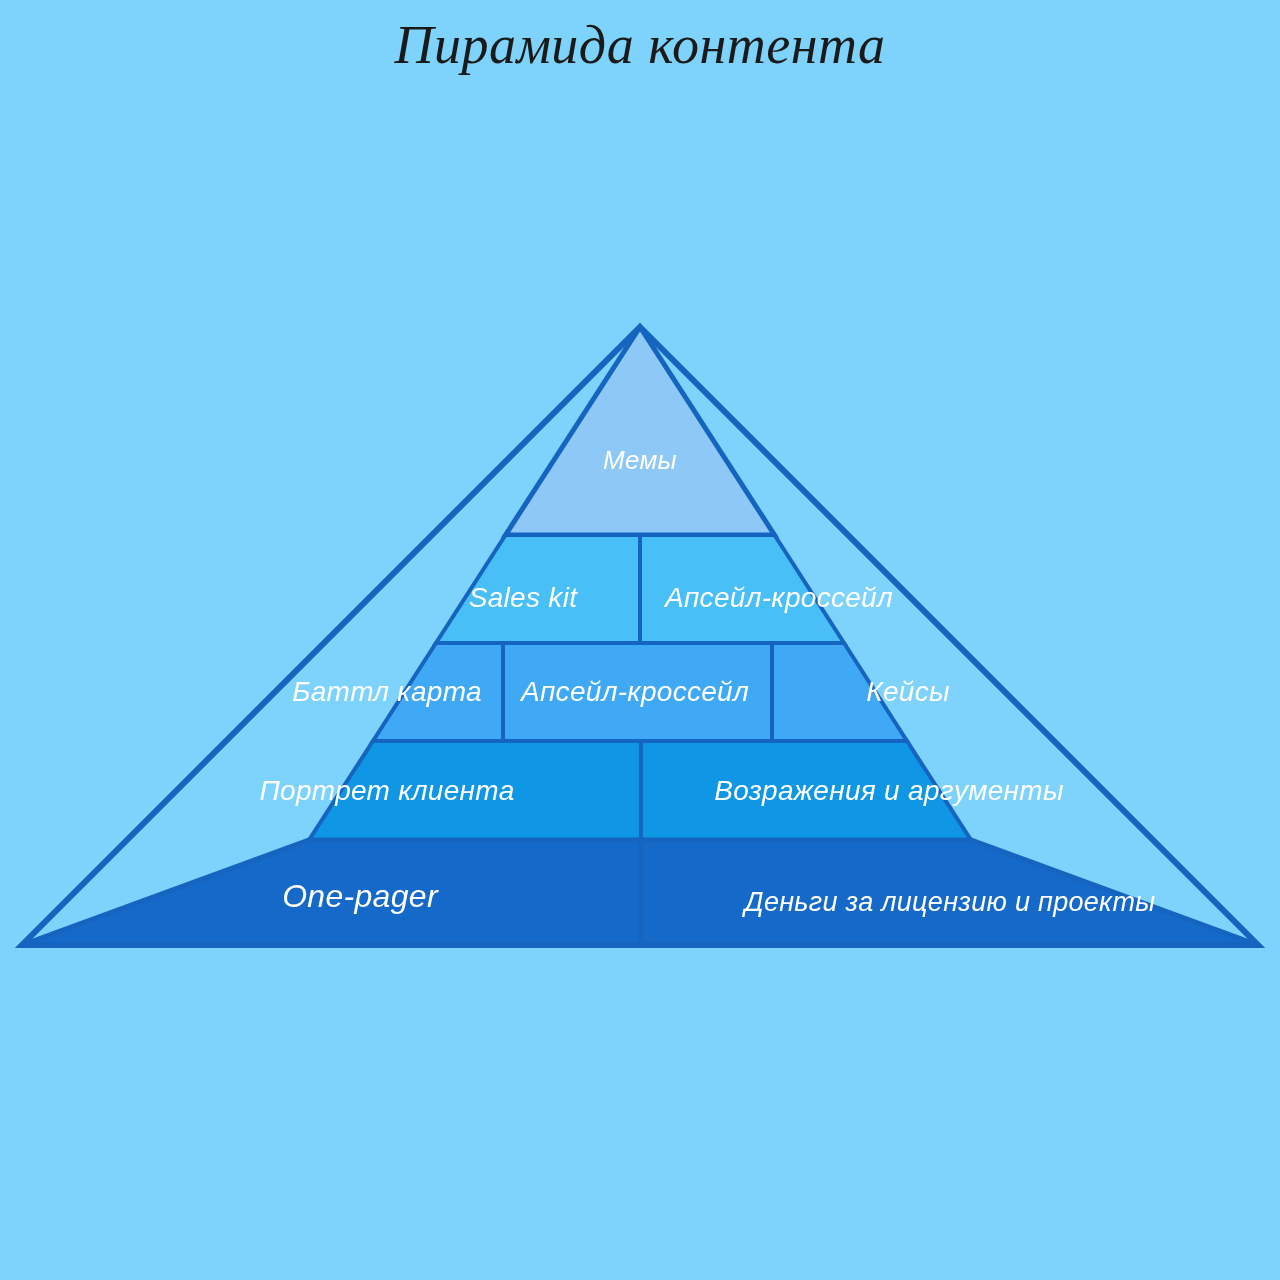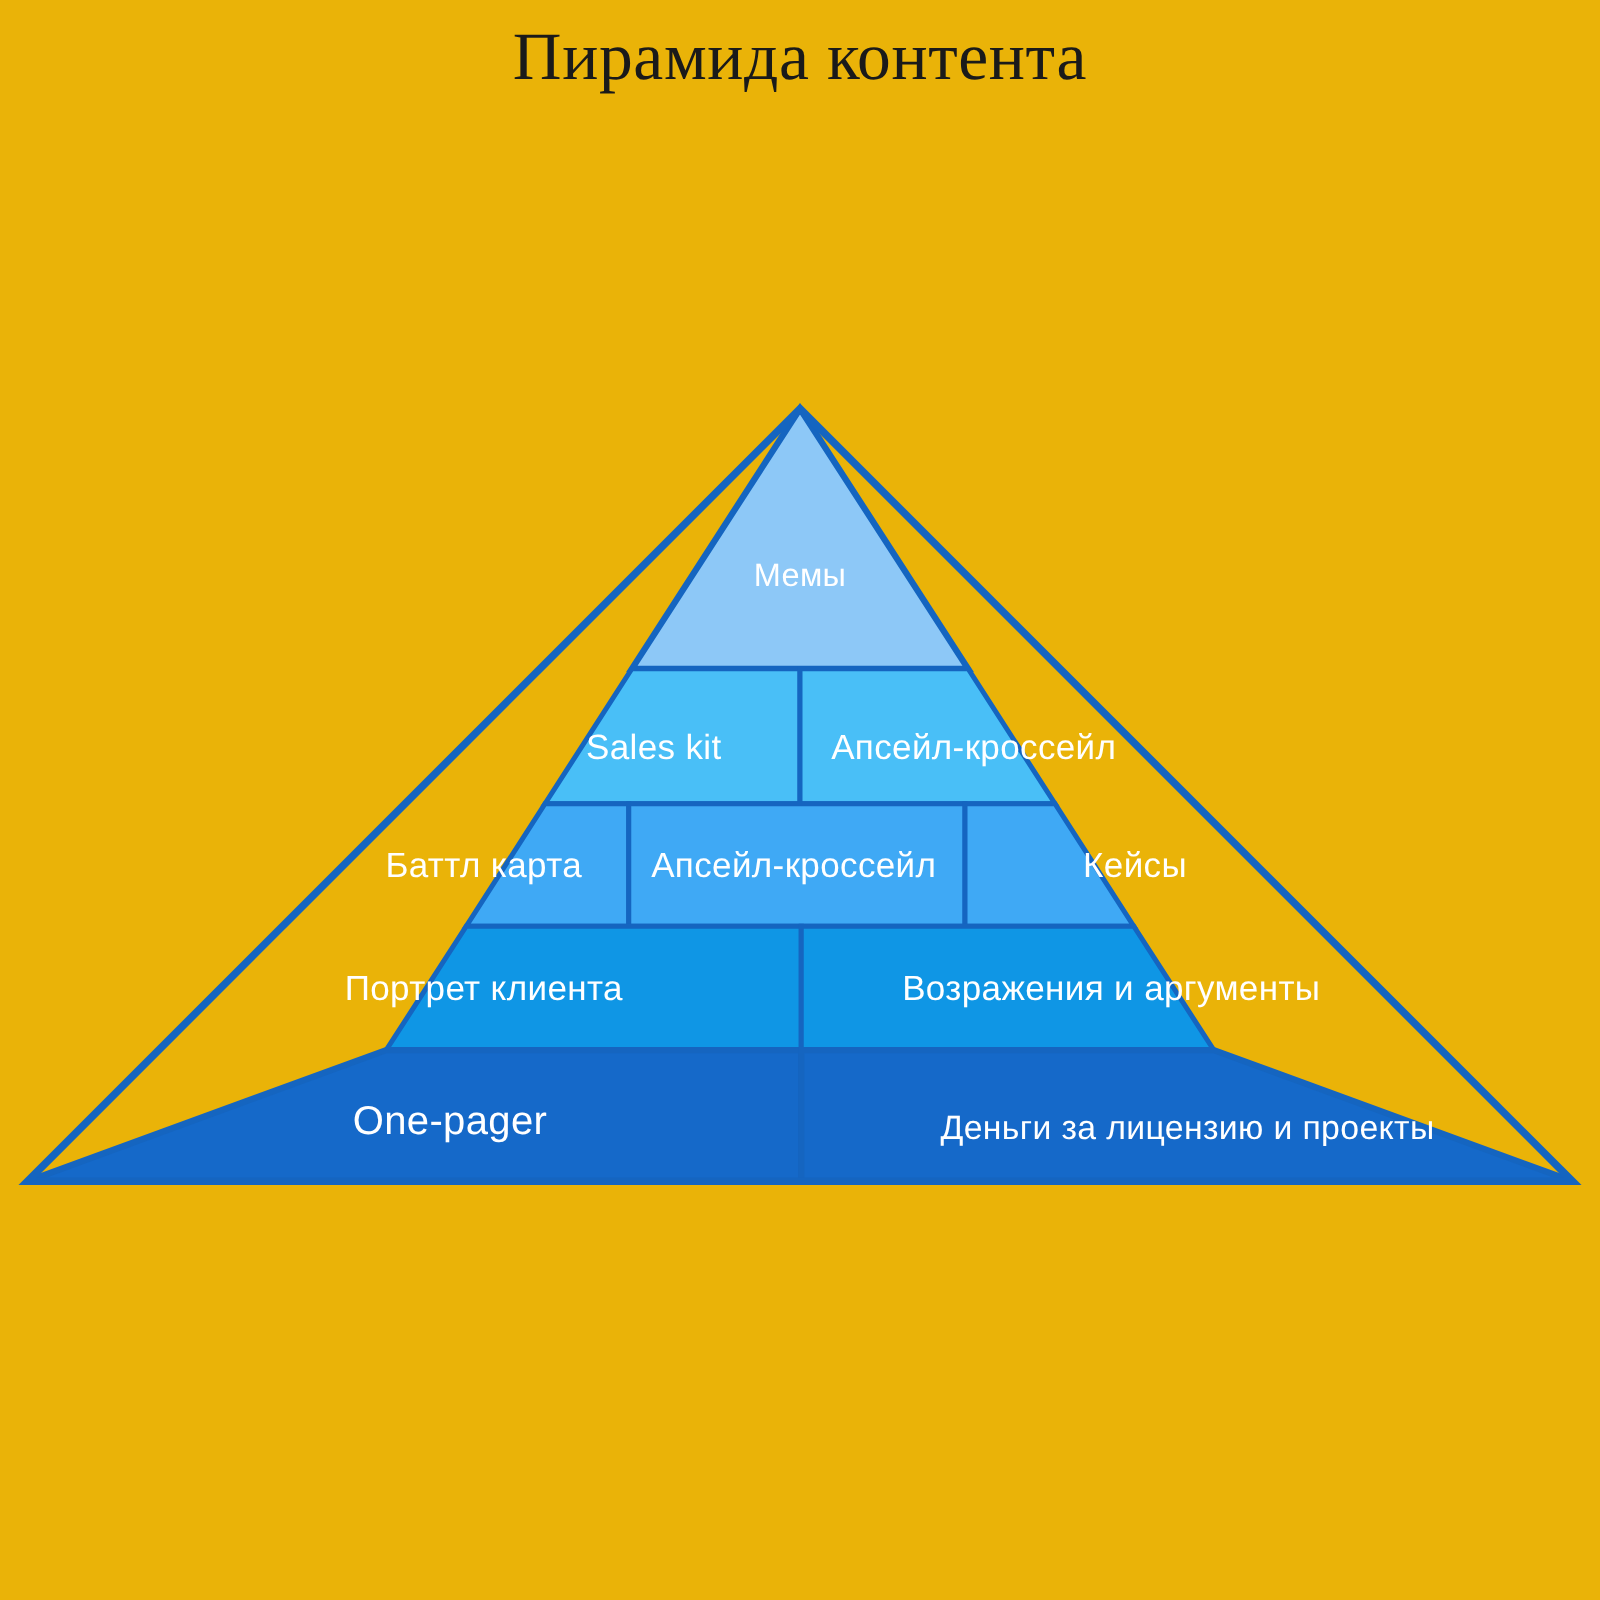--- a/index.html
+++ b/index.html
@@ -10,21 +10,22 @@
   body {
     width: 1280px;
     height: 1280px;
     overflow: hidden;
     font-family: "Liberation Sans", sans-serif;
   }
   #page {
     position: relative;
     width: 1280px;
     height: 1280px;
-    background: #eab308;
+    background: #7dd3fc;
+    font-style: italic;
   }
   #chart-title {
     position: absolute;
     top: 14px;
     left: 0;
     width: 1280px;
     text-align: center;
     font-family: "Liberation Serif", "DejaVu Serif", serif;
     font-size: 54px;
     font-weight: 400;

